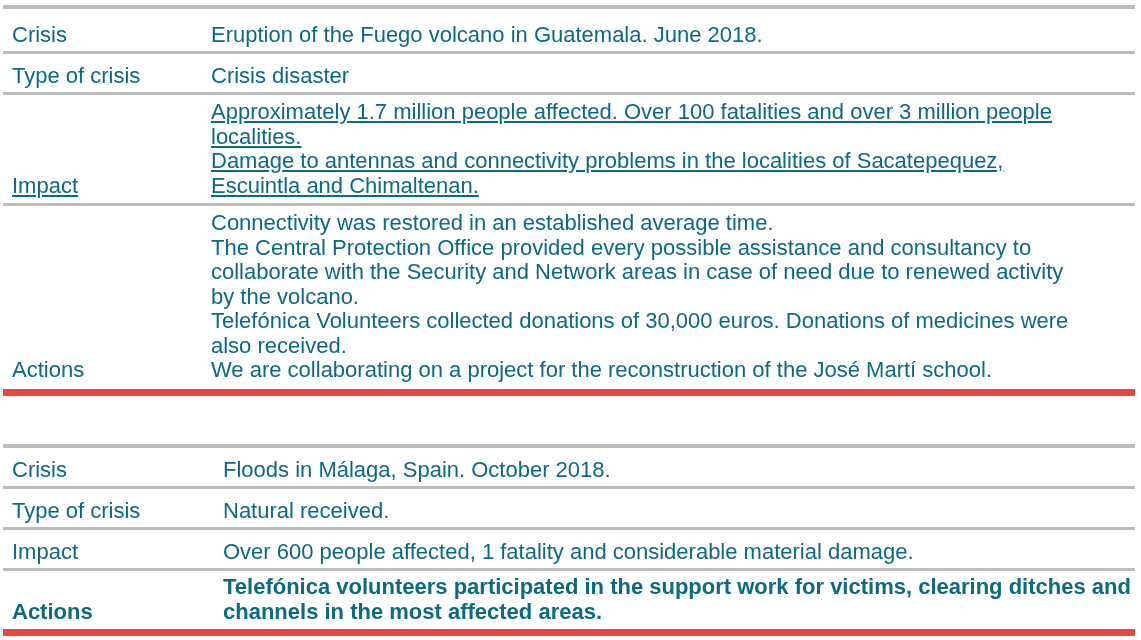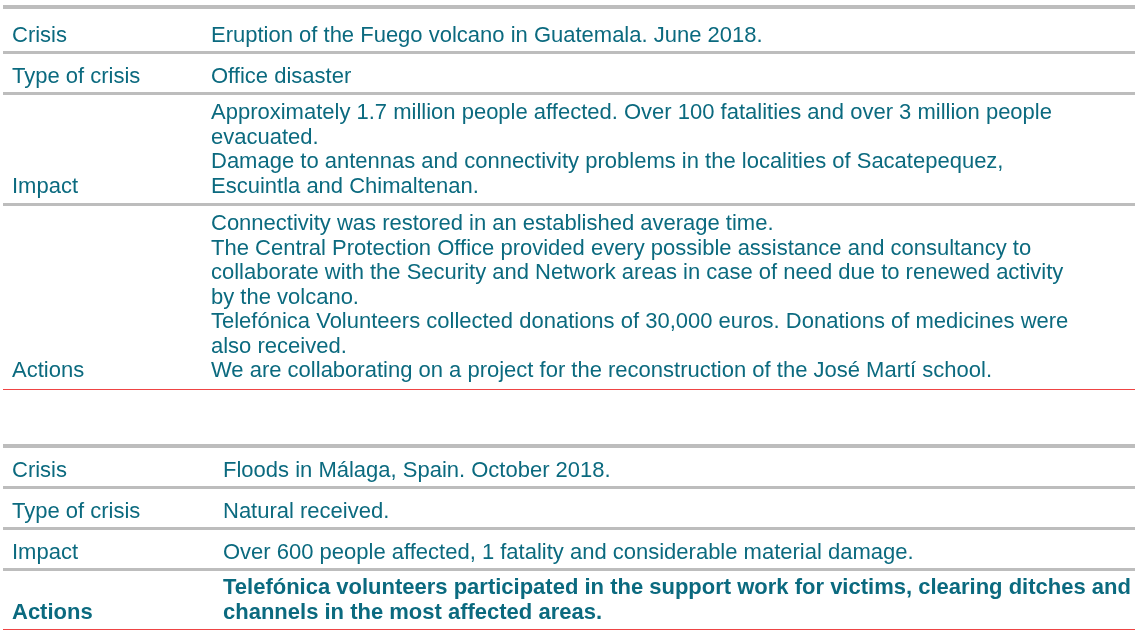--- a/index.html
+++ b/index.html
@@ -11,29 +11,29 @@
   .crisis-table {
     position: absolute; left: 3px; width: 1132px;
     border-collapse: collapse;
     font-size: 22px; line-height: 24.5px;
   }
   .crisis-table td {
     padding: 0; vertical-align: bottom;
     border-bottom: 3px solid #bdbdbd;
   }
   .crisis-table tr:first-child td { border-top: 4px solid #bdbdbd; }
-  .crisis-table tr:last-child td { border-bottom: 1px solid #ef4444; }
+  .crisis-table tr:last-child td { border-bottom: 7px solid #ef4444; }
   .label-cell { padding-left: 9px !important; white-space: nowrap; }
   .value-cell .line { display: block; margin-left: 21px; }
 
   #table-1 { top: 5px; }
   #table-1 .label-cell { width: 178px; }
   #table-1 tr.r-crisis td { height: 38px; padding-bottom: 4px; }
   #table-1 tr.r-type td { height: 34px; padding-bottom: 4px; }
-  #table-1 tr.r-impact td { padding-top: 5px; padding-bottom: 5px; }
+  #table-1 tr.r-impact td { padding-top: 5px; padding-bottom: 5px; text-decoration: underline; }
   #table-1 tr.r-actions td { padding-top: 5px; padding-bottom: 6px; }
 
   #table-2 { top: 444px; }
   #table-2 .label-cell { width: 190px; }
   #table-2 tr td { height: 34px; padding-bottom: 4px; }
   #table-2 tr.r-actions td { padding-top: 4px; padding-bottom: 5px; height: auto; font-weight: bold; }
 </style>
 </head>
 <body>
 
@@ -41,28 +41,28 @@
   <tbody>
       <tr class="r-crisis">
     <td class="label-cell">Crisis</td>
     <td class="value-cell">
       <span class="line">Eruption of the Fuego volcano in Guatemala. June 2018.</span>
     </td>
   </tr>
   <tr class="r-type">
     <td class="label-cell">Type of crisis</td>
     <td class="value-cell">
-      <span class="line">Office disaster</span>
+      <span class="line">Crisis disaster</span>
     </td>
   </tr>
   <tr class="r-impact">
     <td class="label-cell">Impact</td>
     <td class="value-cell">
       <span class="line">Approximately 1.7 million people affected. Over 100 fatalities and over 3 million people</span>
-      <span class="line">evacuated.</span>
+      <span class="line">localities.</span>
       <span class="line">Damage to antennas and connectivity problems in the localities of Sacatepequez,</span>
       <span class="line">Escuintla and Chimaltenan.</span>
     </td>
   </tr>
   <tr class="r-actions">
     <td class="label-cell">Actions</td>
     <td class="value-cell">
       <span class="line">Connectivity was restored in an established average time.</span>
       <span class="line">The Central Protection Office provided every possible assistance and consultancy to</span>
       <span class="line">collaborate with the Security and Network areas in case of need due to renewed activity</span>

